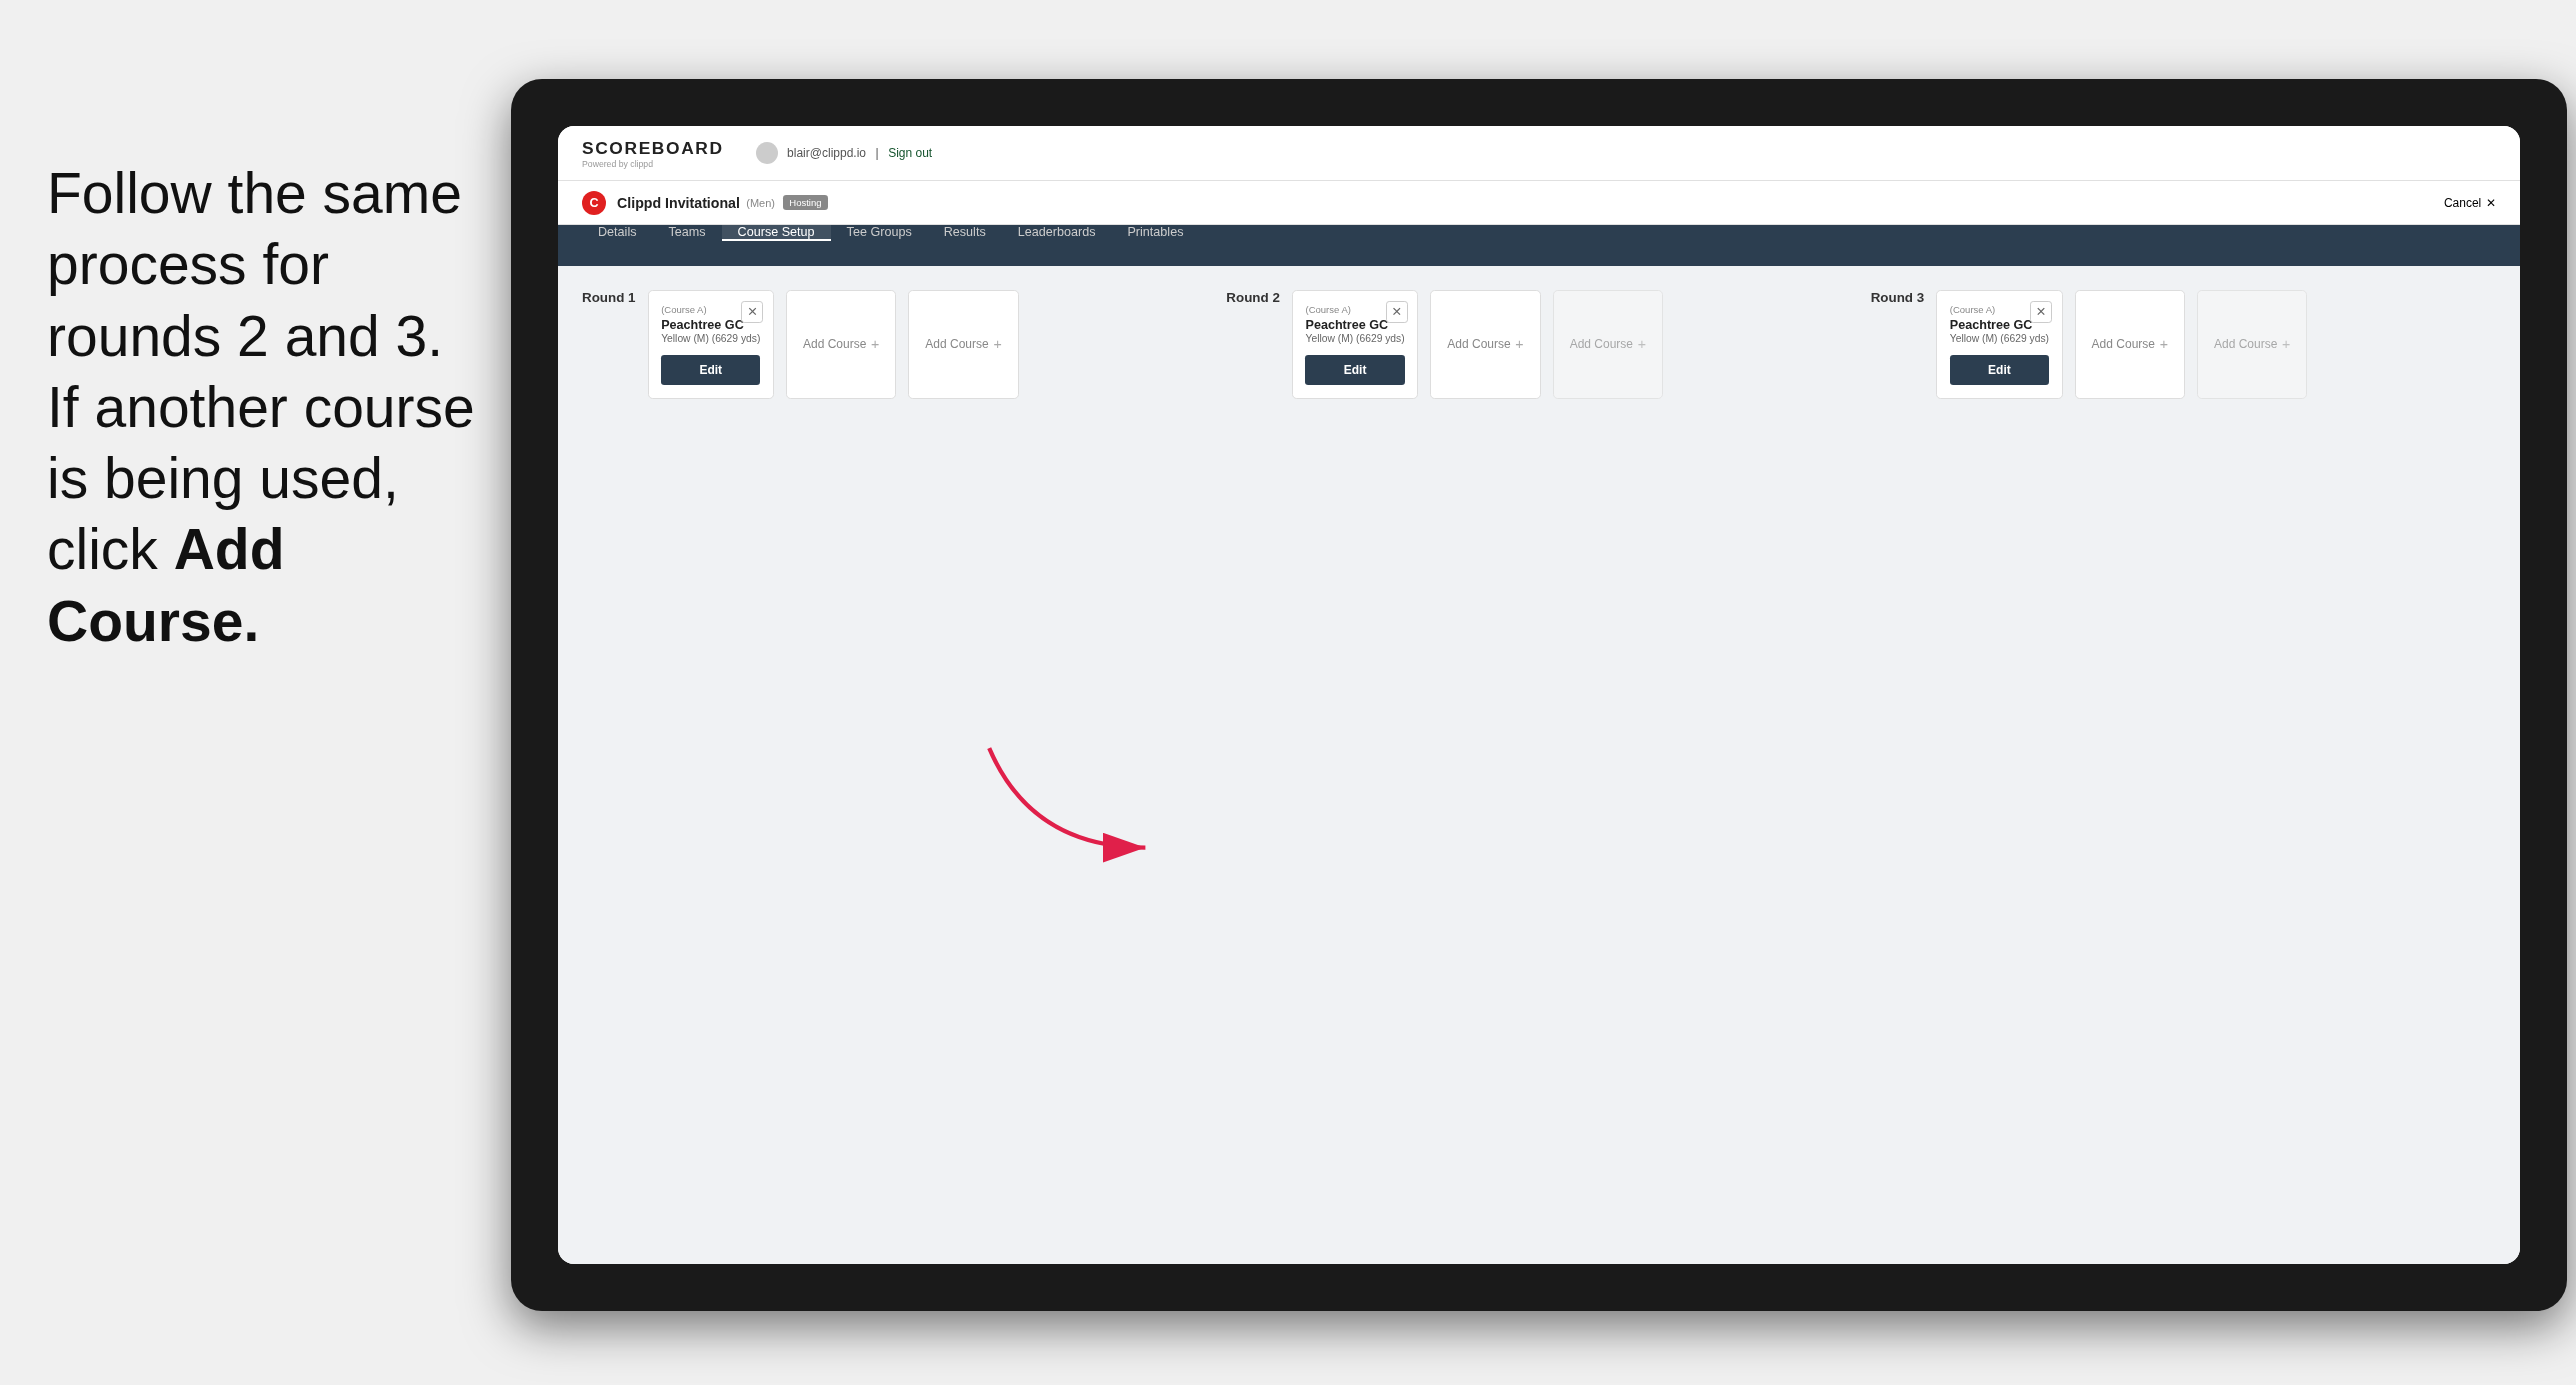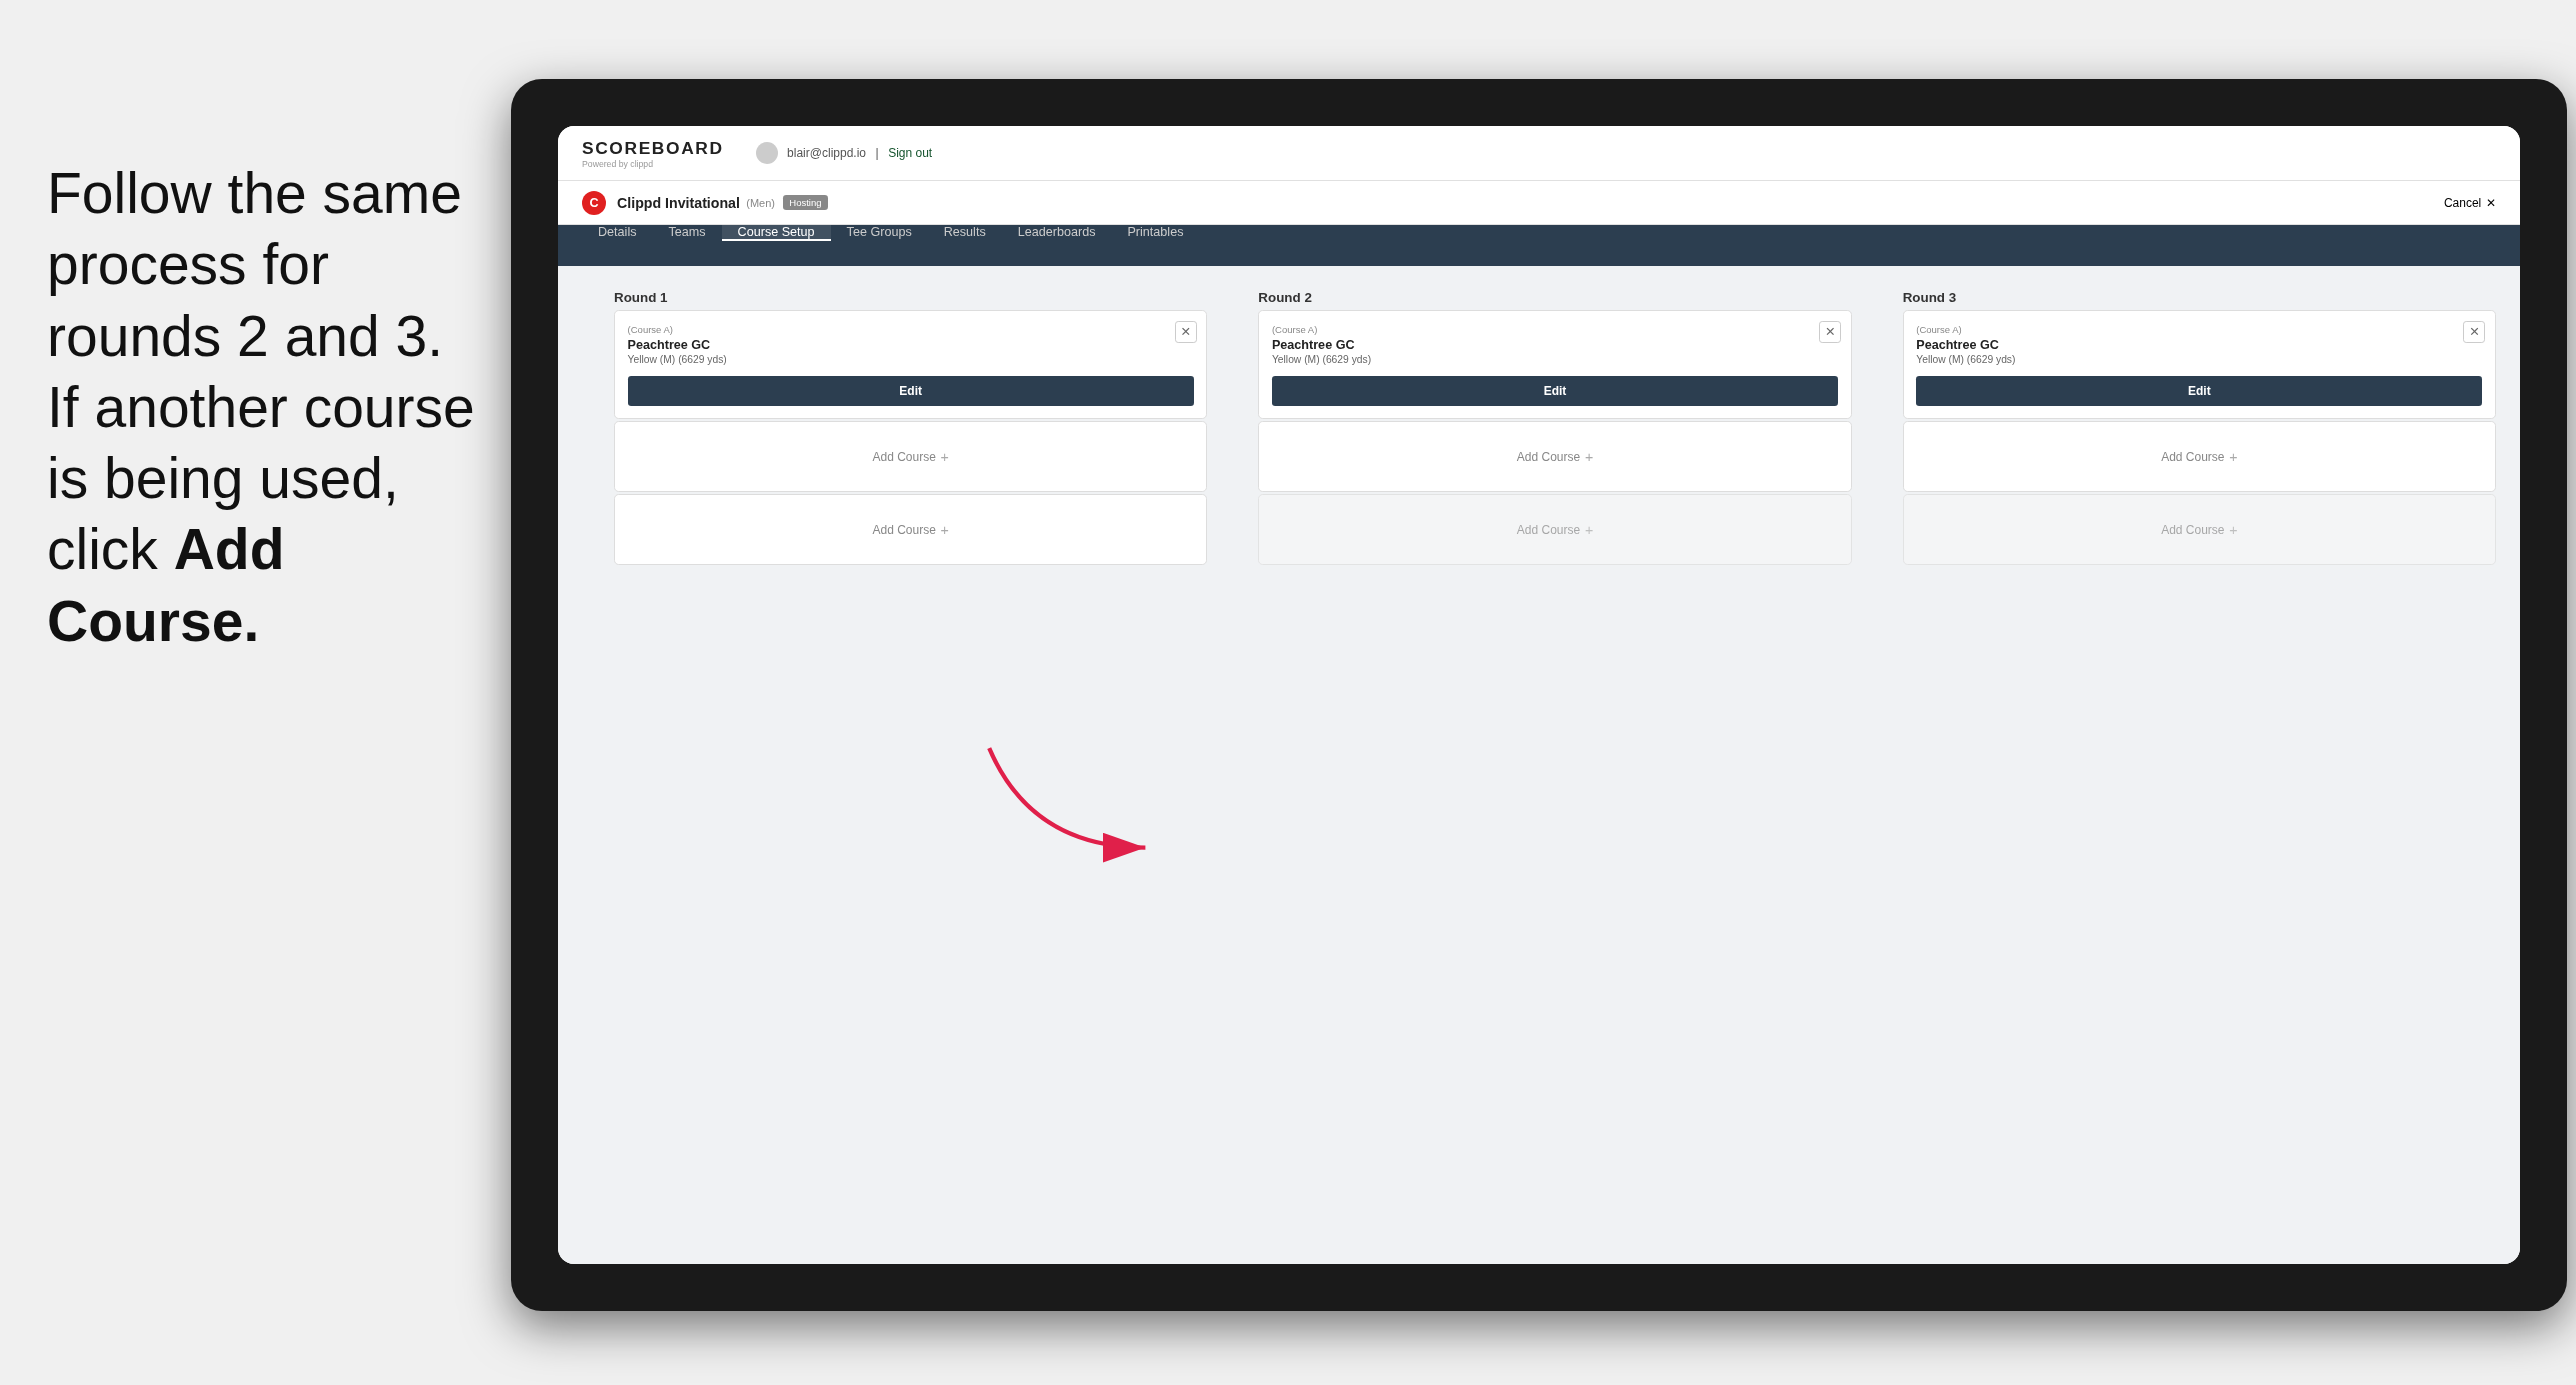--- a/index.html
+++ b/index.html
@@ -204,23 +204,22 @@
     }
 
     .rounds-grid {
       display: grid;
       grid-template-columns: 1fr 1fr 1fr;
       gap: 19px;
     }
 
     .round-column {
       display: flex;
-      flex-direction: column;
-      gap: 2px;
-      margin-left: 32px;
+      flex-direction: row;
+      gap: 12px;
     }
 
     .round-title {
       font-size: 13.4px;
       font-weight: 700;
       color: #333;
       margin-bottom: 3.2px;
     }
 
     .course-card {
@@ -279,21 +278,21 @@
       font-size: 12.6px;
     }
 
     .add-course-card {
       background: #fff;
       border-radius: 4.7px;
       border: 0.8px solid #ddd;
       display: flex;
       align-items: center;
       justify-content: center;
-      padding: 22px;
+      padding: 16px;
       cursor: pointer;
       min-height: 71px;
     }
 
     .add-course-card.dimmed {
       background: #f7f7f7;
       opacity: 0.7;
     }
 
     .add-course-text {

